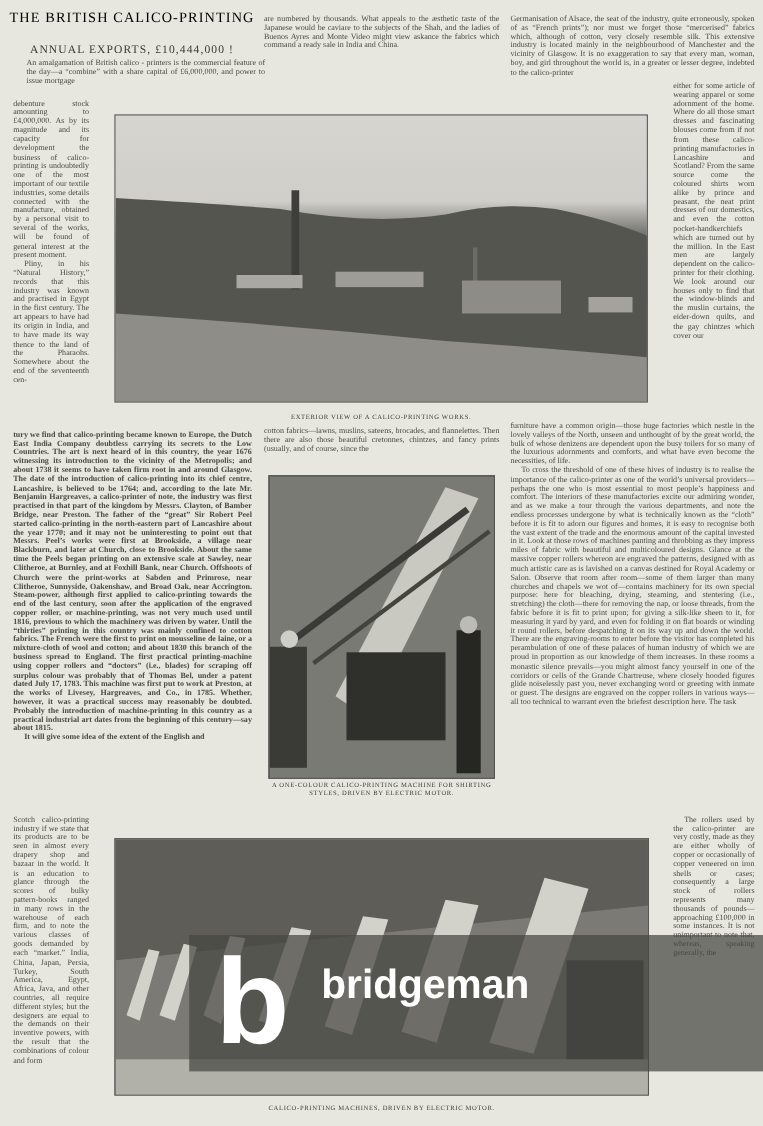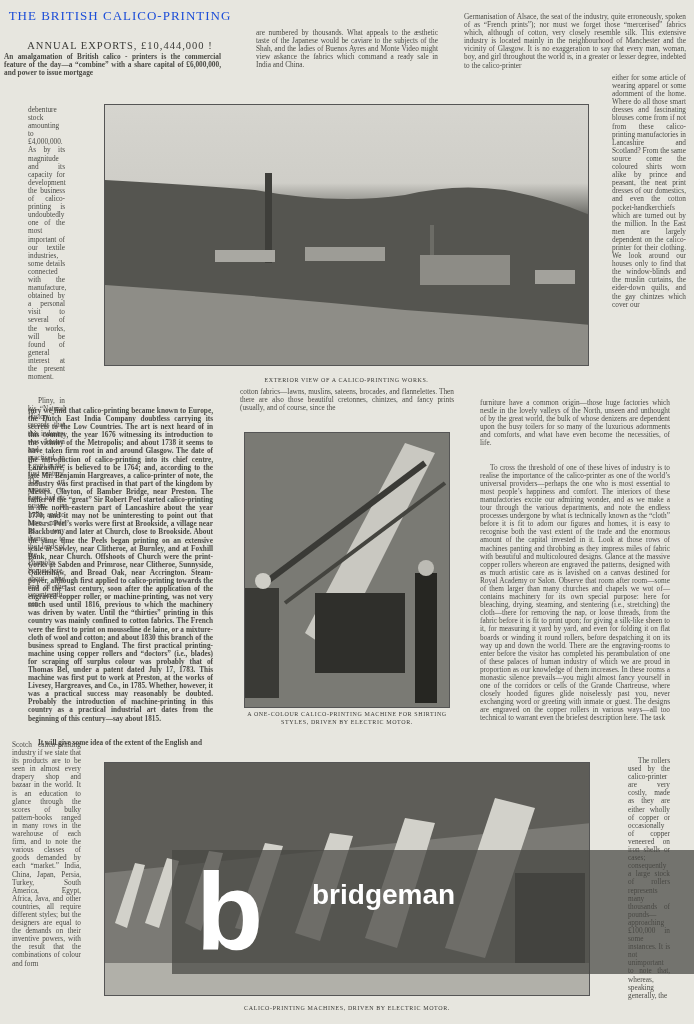--- a/index.html
+++ b/index.html
@@ -1,37 +1,37 @@
 <!DOCTYPE html>
 <html><head>
 <meta charset="utf-8">
 <style>
   html,body{margin:0;padding:0;}
   body{width:694px;height:1024px;background:#e7e6df;position:relative;overflow:hidden;
        font-family:"Liberation Serif","DejaVu Serif",serif;color:#3a3a36;}
   .abs{position:absolute;}
-  .title{left:0;width:240px;top:8px;text-align:center;font-size:13px;letter-spacing:1px;line-height:15px;color:#1d4ed8;}
+  .title{left:0;width:240px;top:8px;text-align:center;font-size:13px;letter-spacing:1px;line-height:15px;color:#000000;}
   .subtitle{left:0;width:240px;top:40px;text-align:center;font-size:10.5px;letter-spacing:1px;color:#3a3a36;}
   .txt{font-size:7.3px;line-height:8.1px;text-align:justify;color:#4a4a45;}
-  .txt p{margin:16px;text-indent:0;}
+  .txt p{margin:0;text-indent:0;}
   .txt p.ind{text-indent:10px;}
   .photo{border:1px solid #555;box-sizing:border-box;overflow:hidden;}
   .cap{font-size:6px;letter-spacing:0.6px;text-align:center;color:#3a3a36;line-height:8px;}
   .wm-band{background:rgba(70,70,66,0.72);}
   .wm-logo{color:#fff;font-family:"Liberation Sans","DejaVu Sans",sans-serif;font-weight:bold;}
 </style>
 </head>
 <body>
 
 <div class="abs title">
   <div>THE BRITISH CALICO-PRINTING</div>
 </div>
 <div class="abs subtitle">ANNUAL EXPORTS, £10,444,000 !</div>
 
-<div class="abs txt" style="left:4px;top:53px;width:217px;font-weight:bold;">An amalgamation of British calico - printers is the commercial feature of the day—a “combine” with a share capital of £6,000,000, and power to issue mortgage</div>
+<div class="abs txt" style="left:24px;top:53px;width:217px;">An amalgamation of British calico - printers is the commercial feature of the day—a “combine” with a share capital of £6,000,000, and power to issue mortgage</div>
 <div class="abs txt" style="left:12px;top:90px;width:69px;">
   <p>debenture stock amounting to £4,000,000. As by its magnitude and its capacity for development the business of calico-printing is undoubtedly one of the most important of our textile industries, some details connected with the manufacture, obtained by a personal visit to several of the works, will be found of general interest at the present moment.</p>
   <p class="ind">Pliny, in his “Natural History,” records that this industry was known and practised in Egypt in the first century. The art appears to have had its origin in India, and to have made its way thence to the land of the Pharaohs. Somewhere about the end of the seventeenth cen-</p>
 </div>
 <div class="abs txt" style="left:12px;top:391px;width:217px;font-weight:bold;">
   <p>tury we find that calico-printing became known to Europe, the Dutch East India Company doubtless carrying its secrets to the Low Countries. The art is next heard of in this country, the year 1676 witnessing its introduction to the vicinity of the Metropolis; and about 1738 it seems to have taken firm root in and around Glasgow. The date of the introduction of calico-printing into its chief centre, Lancashire, is believed to be 1764; and, according to the late Mr. Benjamin Hargreaves, a calico-printer of note, the industry was first practised in that part of the kingdom by Messrs. Clayton, of Bamber Bridge, near Preston. The father of the “great” Sir Robert Peel started calico-printing in the north-eastern part of Lancashire about the year 1770; and it may not be uninteresting to point out that Messrs. Peel’s works were first at Brookside, a village near Blackburn, and later at Church, close to Brookside. About the same time the Peels began printing on an extensive scale at Sawley, near Clitheroe, at Burnley, and at Foxhill Bank, near Church. Offshoots of Church were the print-works at Sabden and Primrose, near Clitheroe, Sunnyside, Oakenshaw, and Broad Oak, near Accrington. Steam-power, although first applied to calico-printing towards the end of the last century, soon after the application of the engraved copper roller, or machine-printing, was not very much used until 1816, previous to which the machinery was driven by water. Until the “thirties” printing in this country was mainly confined to cotton fabrics. The French were the first to print on mousseline de laine, or a mixture-cloth of wool and cotton; and about 1830 this branch of the business spread to England. The first practical printing-machine using copper rollers and “doctors” (i.e., blades) for scraping off surplus colour was probably that of Thomas Bel, under a patent dated July 17, 1783. This machine was first put to work at Preston, at the works of Livesey, Hargreaves, and Co., in 1785. Whether, however, it was a practical success may reasonably be doubted. Probably the introduction of machine-printing in this country as a practical industrial art dates from the beginning of this century—say about 1815.</p>
   <p class="ind">It will give some idea of the extent of the English and</p>
 </div>
 <div class="abs txt" style="left:12px;top:741px;width:69px;">Scotch calico-printing industry if we state that its products are to be seen in almost every drapery shop and bazaar in the world. It is an education to glance through the scores of bulky pattern-books ranged in many rows in the warehouse of each firm, and to note the various classes of goods demanded by each “market.” India, China, Japan, Persia, Turkey, South America, Egypt, Africa, Java, and other countries, all require different styles; but the designers are equal to the demands on their inventive powers, with the result that the combinations of colour and form</div>
 
@@ -97,15 +97,15 @@
       <path d="M340 185 L390 35 L430 45 L380 195 Z"></path>
     </g>
     <rect x="410" y="110" width="70" height="110" fill="#3a3a36"></rect>
     <rect x="0" y="200" width="486" height="34" fill="#b1b0a9"></rect>
   </svg>
 </div>
 <div class="abs cap" style="left:104px;top:1004px;width:486px;">CALICO-PRINTING MACHINES, DRIVEN BY ELECTRIC MOTOR.</div>
 
 <div class="abs wm-band" style="left:172px;top:850px;width:522px;height:124px;"></div>
 <div class="abs wm-logo" style="left:196px;top:856px;font-size:110px;line-height:110px;">b</div>
-<div class="abs wm-logo" style="left:312px;top:878px;font-size:28px;line-height:34px;">
+<div class="abs wm-logo" style="left:292px;top:878px;font-size:37px;line-height:34px;">
   <div>bridgeman</div>
 </div>
 
 </body></html>

